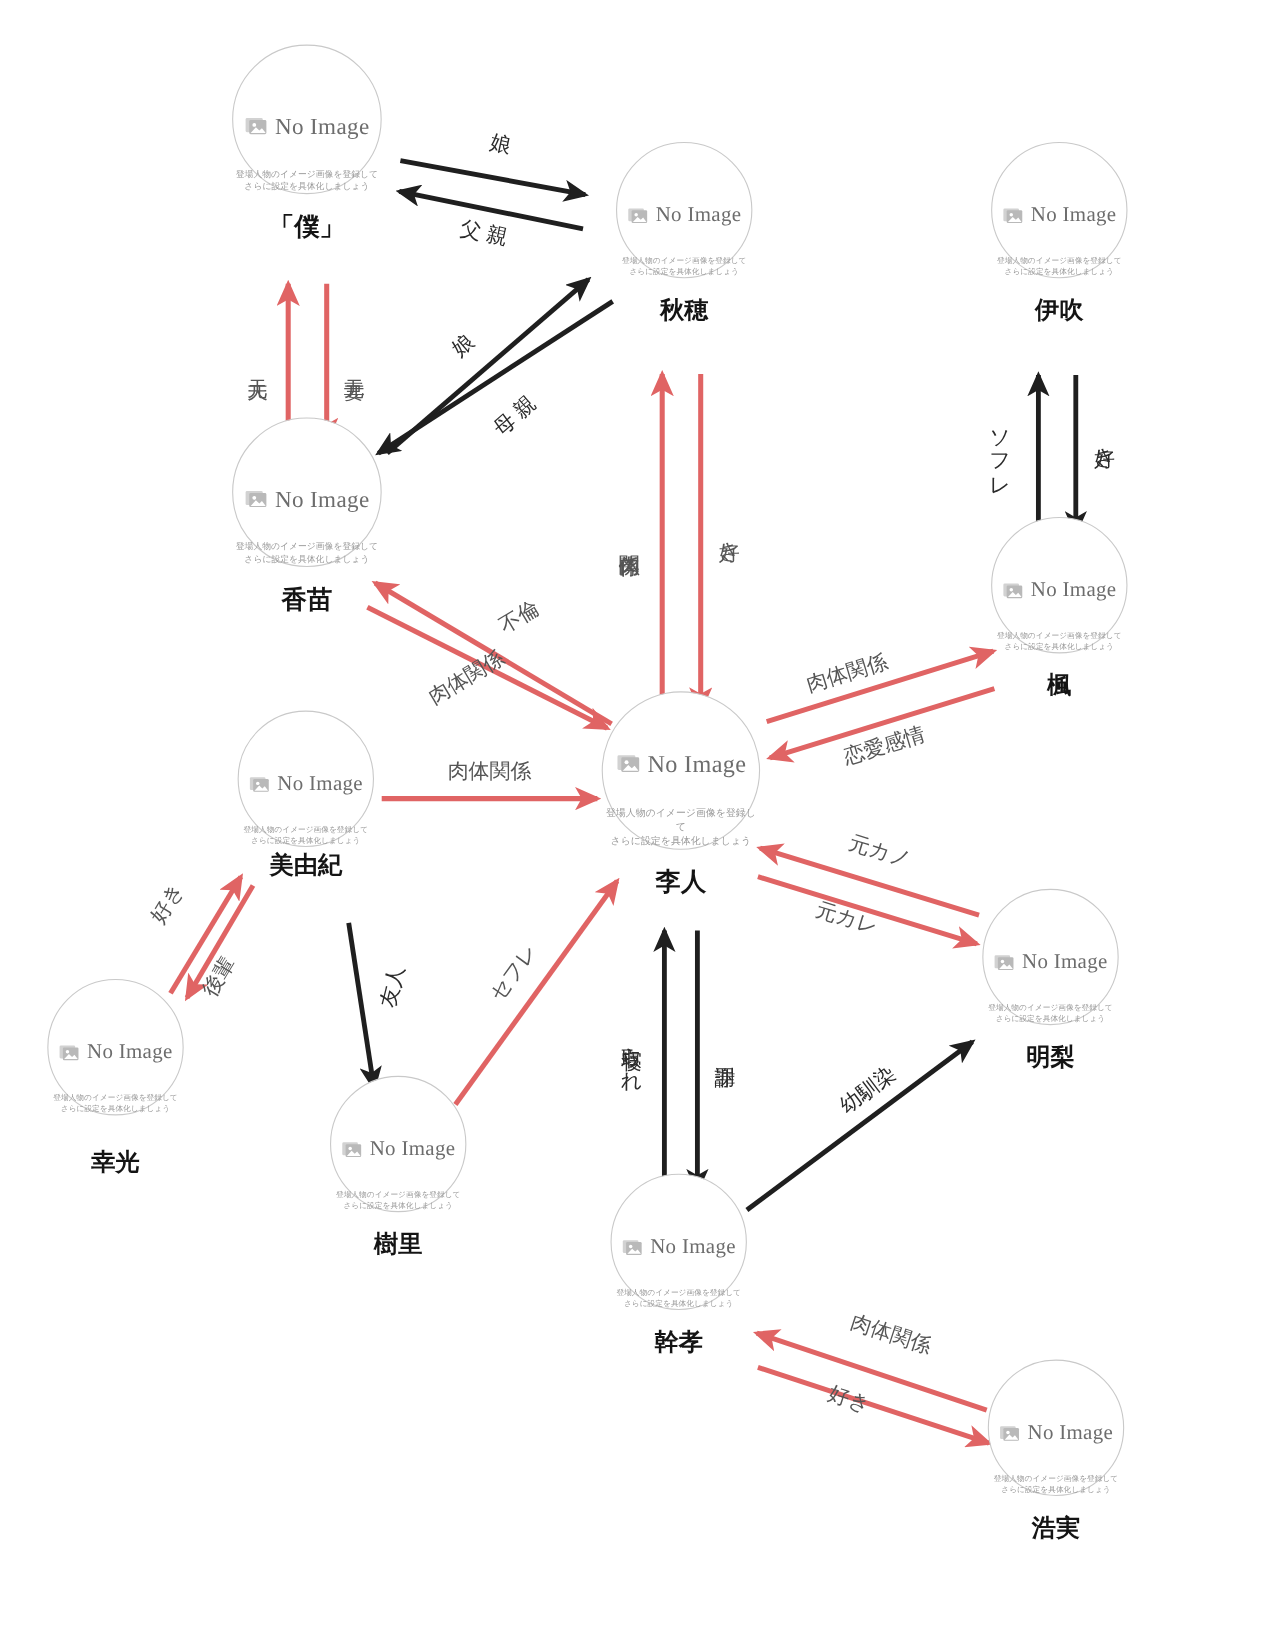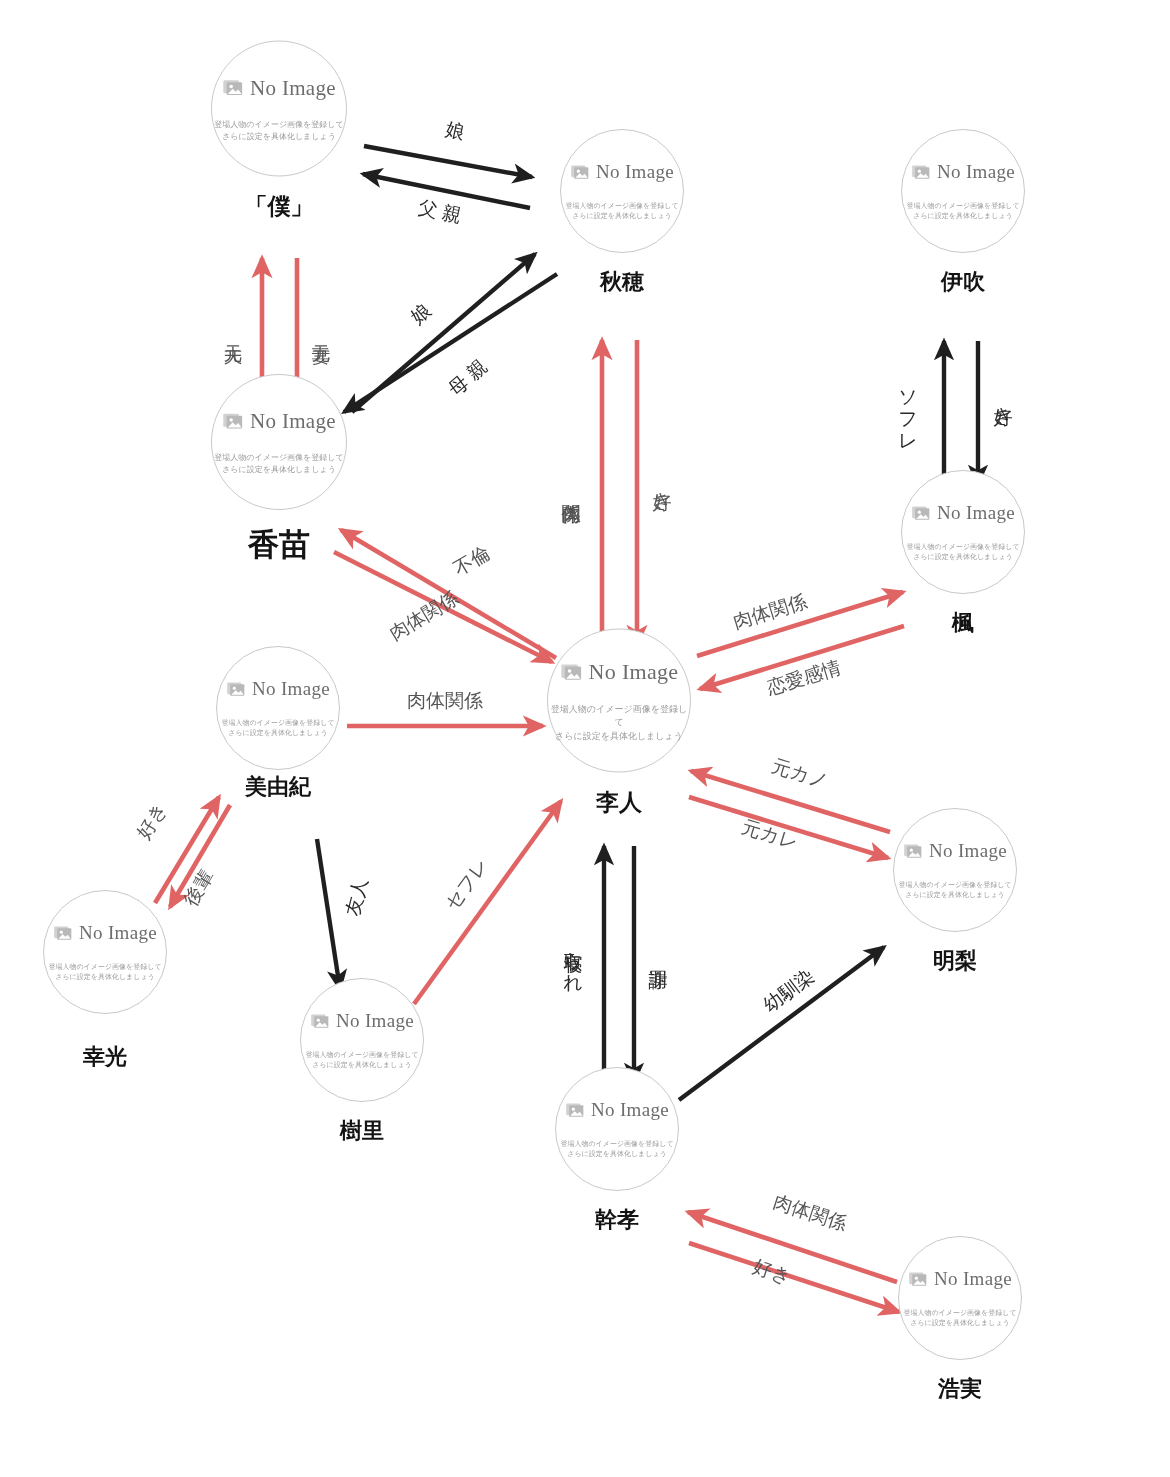--- a/index.html
+++ b/index.html
@@ -33,22 +33,23 @@
     flex-direction: column;
     align-items: center;
   }
   .node-circle {
     border-radius: 50%;
     border: 1px solid #c9c9c9;
     background: #ffffff;
     display: flex;
     flex-direction: column;
     align-items: center;
-    justify-content: center;
+    justify-content: flex-end;
     box-sizing: border-box;
+    gap: 20px;
   }
   .ni-row {
     display: flex;
     align-items: center;
     justify-content: center;
     gap: 6px;
   }
   .ni-icon {
     display: block;
   }
@@ -56,21 +57,21 @@
     font-family: "Liberation Serif", "DejaVu Serif", serif;
     color: #6d6d6d;
     letter-spacing: 0.3px;
     white-space: nowrap;
   }
   .ni-sub {
     color: #9a9a9a;
     text-align: center;
     line-height: 1.45;
     white-space: pre-line;
-    margin-top: 18px;
+    margin-top: 5px;
     font-family: Liberation Serif, serif;
   }
   .node-name {
     font-weight: bold;
     color: #141414;
     white-space: nowrap;
     text-align: center;
   }
   .edge-label {
     position: absolute;
@@ -186,21 +187,21 @@
               <rect x="1.4" y="4.2" width="17" height="14" rx="1.4" fill="#d2d2d2"></rect>
               <rect x="5" y="6.2" width="17" height="14" rx="1.4" fill="#b9b9b9"></rect>
               <circle cx="10" cy="11" r="1.9" fill="#ffffff"></circle>
               <path d="M6.4 19 L11.6 13.4 L15 16.6 L17.6 14.2 L21 18.6 L21 19 Z" fill="#ffffff"></path>
             </svg>
             <span class="ni-text" style="font-size: 21px; color: rgb(109, 109, 109);">No Image</span>
           </div>
           <div class="ni-sub" style="font-size: 8px;">登場人物のイメージ画像を登録して
 さらに設定を具体化しましょう</div>
         </div>
-        <div class="node-name" style="font-size: 31px; margin-top: 14px;">香苗</div>
+        <div class="node-name" style="font-size: 23px; margin-top: 14px;">香苗</div>
       </div>
       <div class="node" style="left: 963px; top: 554px;">
         <div class="node-circle" style="width: 124px; height: 124px; border-color: rgb(201, 201, 201);">
           <div class="ni-row">
             <svg class="ni-icon" width="20" height="20" viewBox="0 0 24 24">
               <rect x="1.4" y="4.2" width="17" height="14" rx="1.4" fill="#d2d2d2"></rect>
               <rect x="5" y="6.2" width="17" height="14" rx="1.4" fill="#b9b9b9"></rect>
               <circle cx="10" cy="11" r="1.9" fill="#ffffff"></circle>
               <path d="M6.4 19 L11.6 13.4 L15 16.6 L17.6 14.2 L21 18.6 L21 19 Z" fill="#ffffff"></path>
             </svg>

